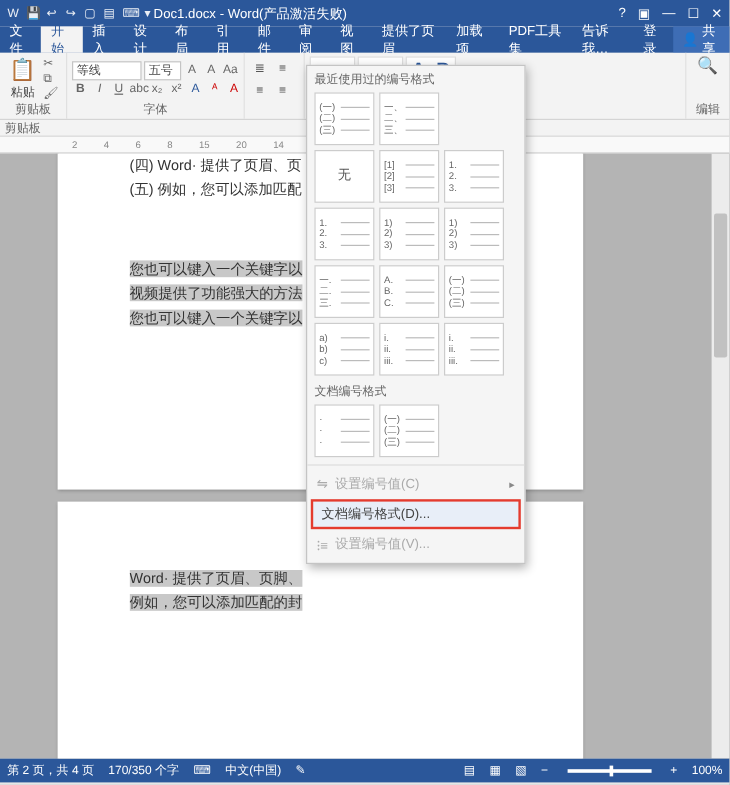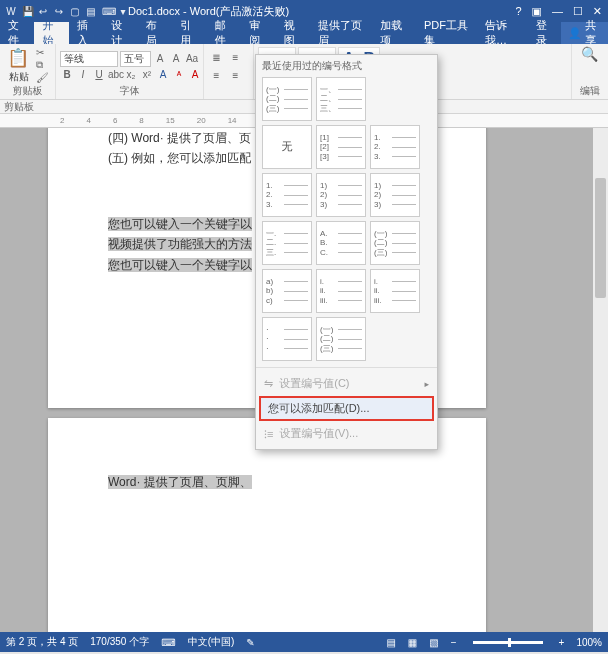--- a/index.html
+++ b/index.html
@@ -330,20 +330,21 @@
       <div class="line">(五)  例如，您可以添加匹配</div>
       <div style="height:45px"></div>
       <div class="line"><span class="sel">您也可以键入一个关键字以</span></div>
       <div class="line"><span class="sel">视频提供了功能强大的方法</span></div>
       <div class="line"><span class="sel">您也可以键入一个关键字以</span></div>
     </div>
   </div>
   <div class="page page2">
     <div class="page-content" style="padding-top:54px">
       <div class="line"><span class="sel">Word· 提供了页眉、页脚、</span></div>
+      <div class="line"><span class="sel">例如，您可以添加匹配的封</span></div>
     </div>
   </div>
   <div class="vscroll">
     <div class="thumb"></div>
   </div>
 </div>
 
 <div class="statusbar">
   <span>第 2 页，共 4 页</span>
   <span>170/350 个字</span>
@@ -544,20 +545,21 @@
           <span class="num-label">ii.</span>
           <span style="flex: 1 1 0%; border-bottom: 1px solid rgb(187, 187, 187); height: 0px;"></span>
         </div>
         <div style="display: flex; align-items: center; gap: 2px;">
           <span class="num-label">iii.</span>
           <span style="flex: 1 1 0%; border-bottom: 1px solid rgb(187, 187, 187); height: 0px;"></span>
         </div>
       </div>
     </div>
 
+  <div class="dd-section-label">文档编号格式</div>
   <div class="dd-grid" id="dd-doc">
       <div class="dd-item">
         <div style="display: flex; align-items: center; gap: 2px;">
           <span class="num-label">·</span>
           <span style="flex: 1 1 0%; border-bottom: 1px solid rgb(187, 187, 187); height: 0px;"></span>
         </div>
         <div style="display: flex; align-items: center; gap: 2px;">
           <span class="num-label">·</span>
           <span style="flex: 1 1 0%; border-bottom: 1px solid rgb(187, 187, 187); height: 0px;"></span>
         </div>
@@ -582,19 +584,19 @@
       </div>
     </div>
 
   <div class="dd-sep"></div>
   <div class="dd-footer-item disabled">
     <span>⇋</span>
     <span>设置编号值(C)</span>
     <span class="exp">▸</span>
   </div>
   <div class="dd-footer-item highlight">
-    <span>您可以添加匹配(D)...</span>
+    <span>文档编号格式(D)...</span>
   </div>
   <div class="dd-footer-item disabled">
     <span>⁝≡</span>
     <span>设置编号值(V)...</span>
   </div>
 </div>
 
 </body></html>

